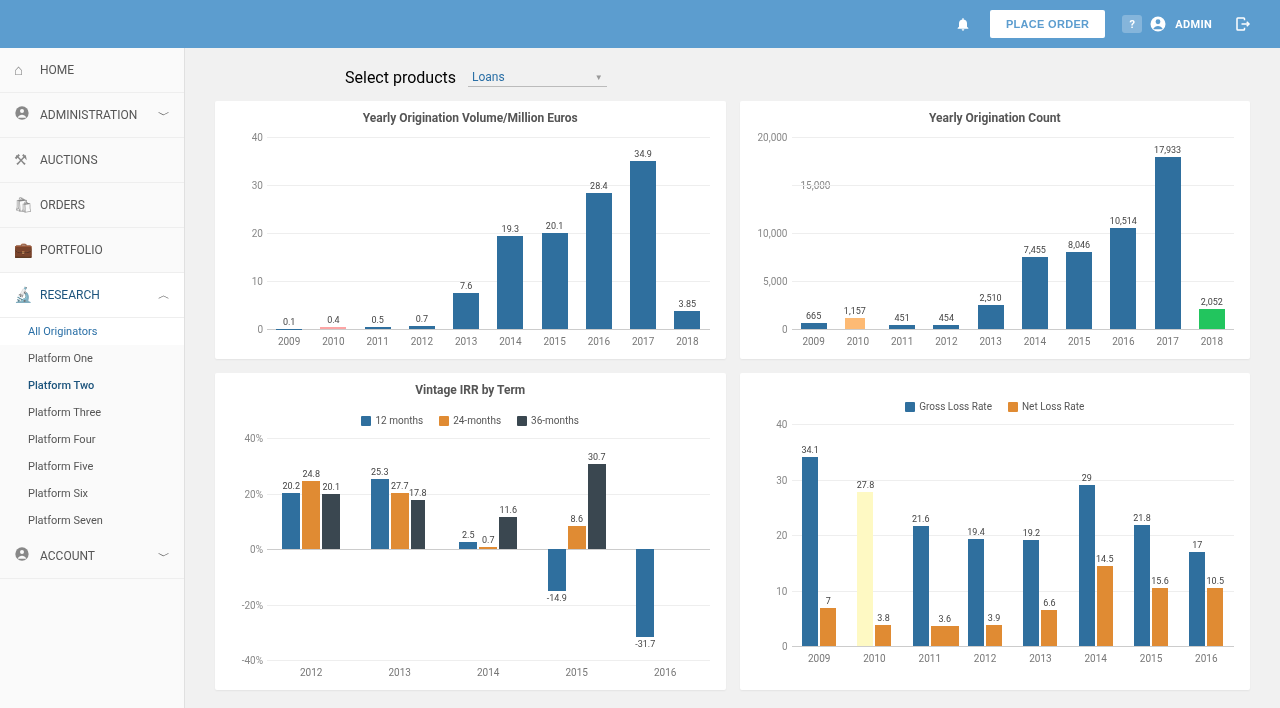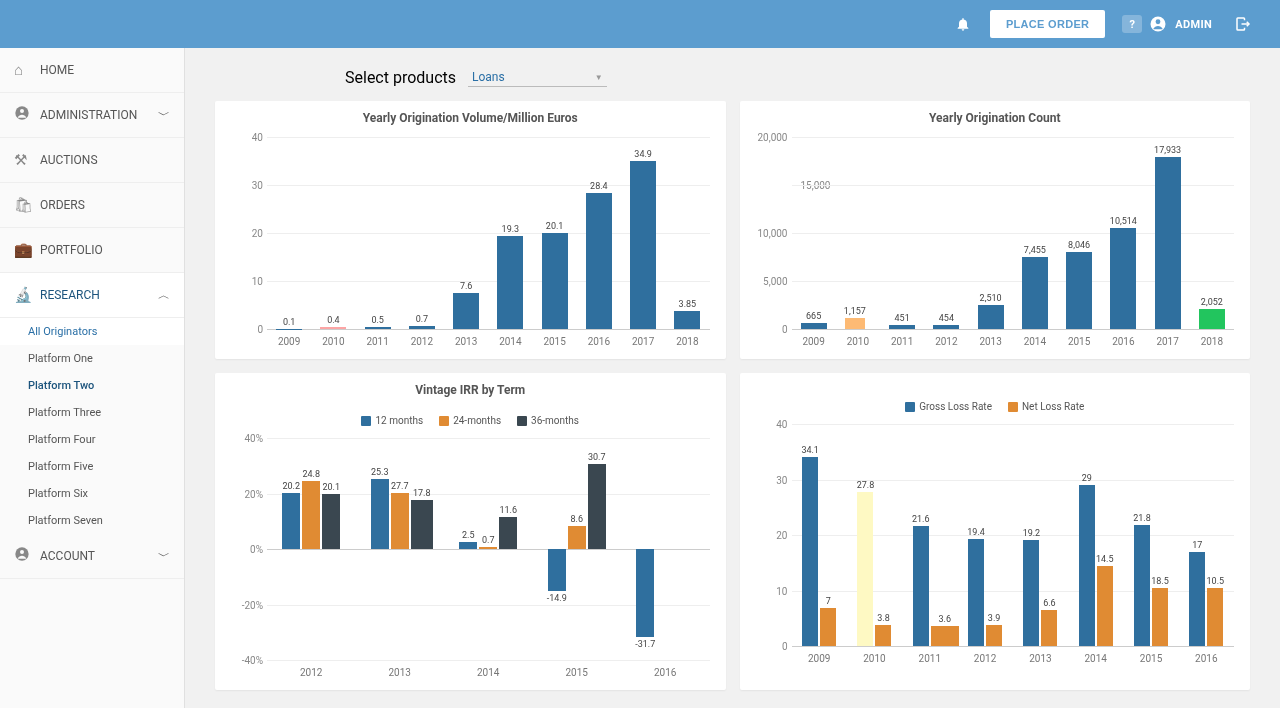--- a/index.html
+++ b/index.html
@@ -343,21 +343,21 @@
                     <span class="val">20.1</span>
                   </div>
                 </div>
                 <div class="group">
                   <div class="bar pos " style="background: rgb(47, 111, 158); width: 18px; height: 31.625%; position: absolute; left: calc(50% - 29px); bottom: 50%;">
                     <span class="val">25.3</span>
                   </div>
                   <div class="bar pos " style="background: rgb(224, 139, 51); width: 18px; height: 25.375%; position: absolute; left: calc(50% - 9px); bottom: 50%;">
                     <span class="val">27.7</span>
                   </div>
-                  <div class="bar pos " style="background: rgb(58, 71, 80); width: 22px; height: 22.25%; position: absolute; left: calc(50% + 11px); bottom: 50%;">
+                  <div class="bar pos " style="background: rgb(58, 71, 80); width: 14px; height: 22.25%; position: absolute; left: calc(50% + 11px); bottom: 50%;">
                     <span class="val">17.8</span>
                   </div>
                 </div>
                 <div class="group">
                   <div class="bar pos " style="background: rgb(47, 111, 158); width: 18px; height: 3.125%; position: absolute; left: calc(50% - 29px); bottom: 50%;">
                     <span class="val">2.5</span>
                   </div>
                   <div class="bar pos " style="background: rgb(224, 139, 51); width: 18px; height: 0.875%; position: absolute; left: calc(50% - 9px); bottom: 50%;">
                     <span class="val">0.7</span>
                   </div>
@@ -458,21 +458,21 @@
                   </div>
                   <div class="bar pos thin" style="background: rgb(224, 139, 51); width: 16px; height: 36.25%; position: absolute; left: calc(50% + 1px); bottom: 0%;">
                     <span class="val">14.5</span>
                   </div>
                 </div>
                 <div class="group">
                   <div class="bar pos thin" style="background: rgb(47, 111, 158); width: 16px; height: 54.5%; position: absolute; left: calc(50% - 17px); bottom: 0%;">
                     <span class="val">21.8</span>
                   </div>
                   <div class="bar pos thin" style="background: rgb(224, 139, 51); width: 16px; height: 26.5%; position: absolute; left: calc(50% + 1px); bottom: 0%;">
-                    <span class="val">18.5</span>
+                    <span class="val">15.6</span>
                   </div>
                 </div>
                 <div class="group">
                   <div class="bar pos thin" style="background: rgb(47, 111, 158); width: 16px; height: 42.5%; position: absolute; left: calc(50% - 17px); bottom: 0%;">
                     <span class="val">17</span>
                   </div>
                   <div class="bar pos thin" style="background: rgb(224, 139, 51); width: 16px; height: 26.25%; position: absolute; left: calc(50% + 1px); bottom: 0%;">
                     <span class="val">10.5</span>
                   </div>
                 </div>

